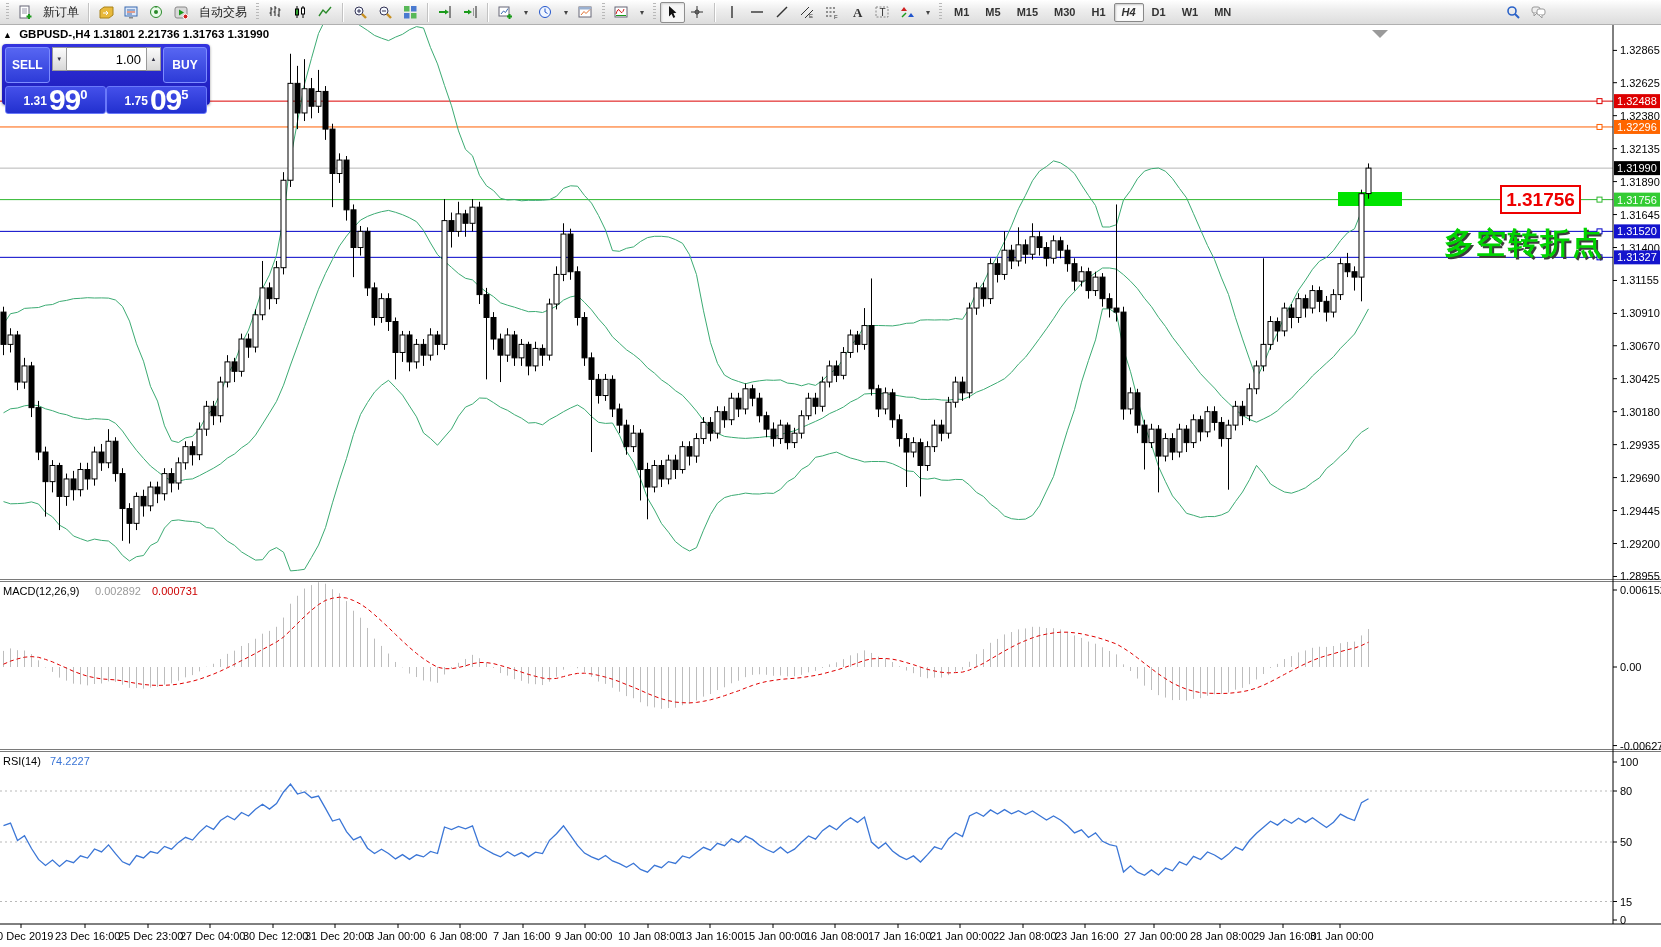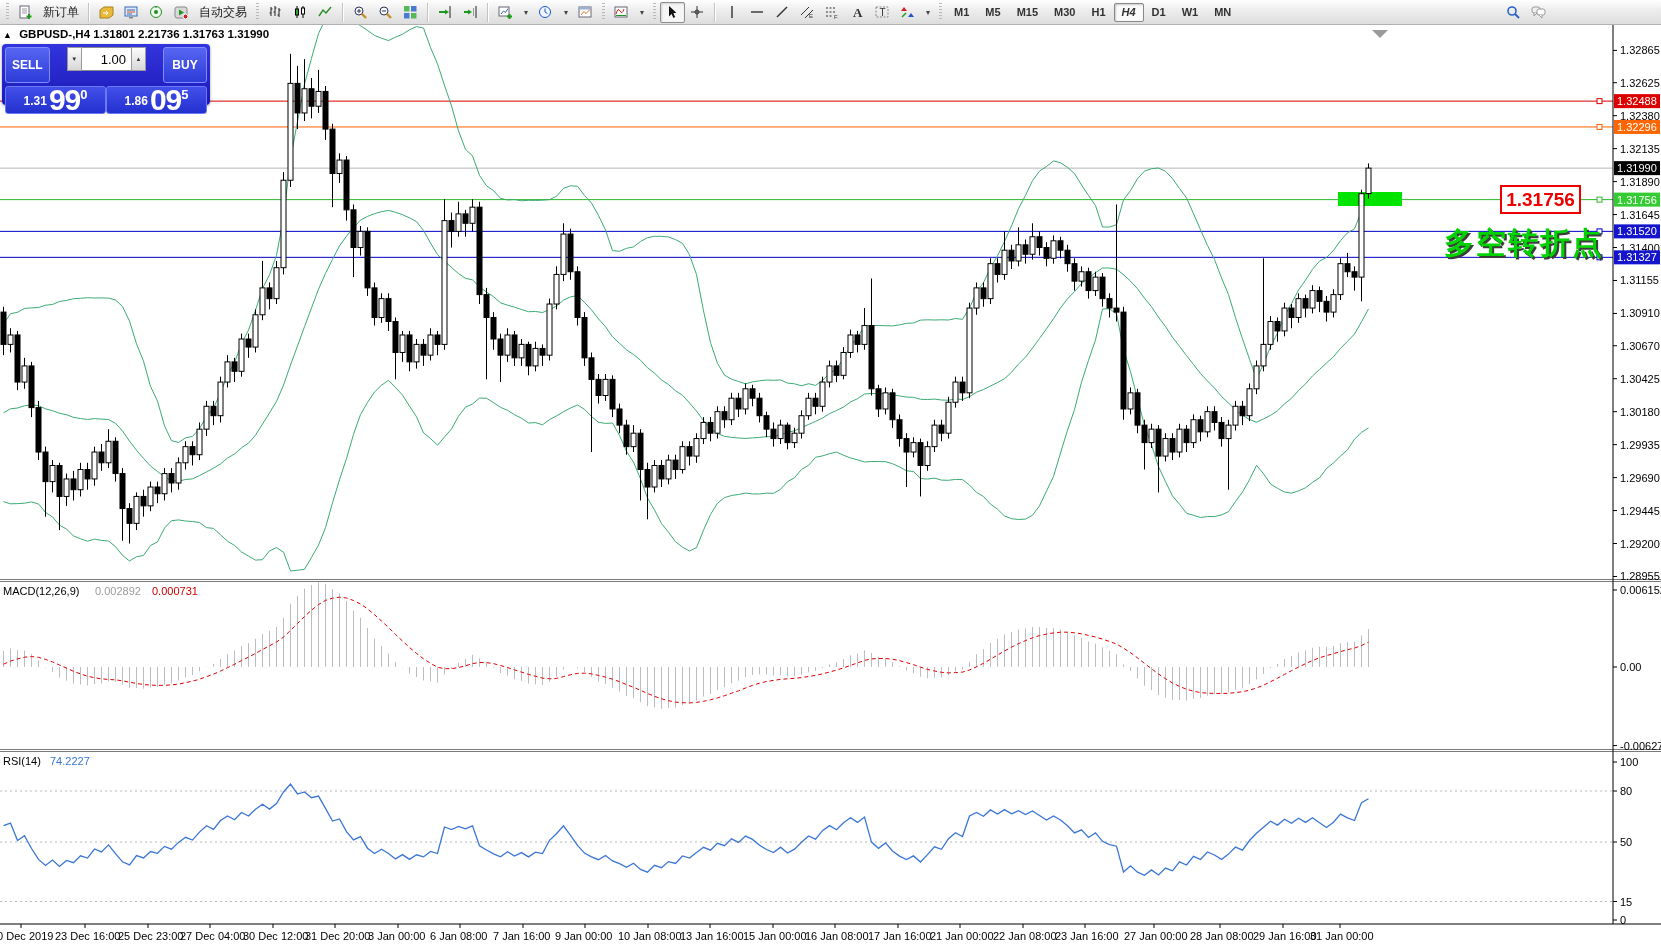--- a/index.html
+++ b/index.html
@@ -21,21 +21,21 @@
     border:1px solid transparent;background:transparent;border-radius:2px;}
   .tf-btn.active{background:#fafafa;border:1px solid #888;box-shadow:inset 1px 1px 2px rgba(0,0,0,.2);font-style:italic;}
   .tb-spacer{flex:1;}
   .tb-endpad{width:108px;}
   
   .chart-title{position:absolute;left:3px;top:28px;font:bold 11.5px "Liberation Sans",sans-serif;color:#000;z-index:5;}
   .chart-title .mark{font-size:9px;margin-right:4px;}
   
   .trade-panel{position:absolute;left:2px;top:44px;width:208px;height:61px;z-index:6;border-radius:4px;
     background:linear-gradient(180deg,#3434de,#1a1ab8);box-shadow:0 1px 3px rgba(0,0,0,.4);padding:3px;}
-  .tp-row{display:flex;gap:17px;height:36px;}
+  .tp-row{display:flex;gap:2px;height:36px;}
   .tp-btn{flex:0 0 44px;border:1px solid #7d8cff;border-radius:3px;color:#fff;
     font:bold 12px "Liberation Sans",sans-serif;background:linear-gradient(180deg,#5а66f5,#2d3bd8);}
   .tp-btn{background:linear-gradient(180deg,#5766f2,#2d3bd8);}
   .tp-vol{flex:1;display:flex;height:24px;}
   .tp-spin{width:15px;border:1px solid #9a9a9a;background:linear-gradient(#fcfcfc,#d8d8d8);
     color:#334;font-size:6px;padding:0;}
   .tp-vol-val{flex:1;background:#fff;border-top:1px solid #888;border-bottom:1px solid #888;
     font:13px "Liberation Sans",sans-serif;color:#000;text-align:right;padding:4px 5px 16px 0;}
   .tp-prices{display:flex;gap:0;margin-top:3px;height:28px;}
   .tp-price{flex:1;display:flex;align-items:flex-end;justify-content:center;color:#fff;
@@ -352,21 +352,21 @@
       </div>
       <button class="tp-btn">BUY</button>
     </div>
     <div class="tp-prices">
       <div class="tp-price">
         <span class="tp-small">1.31</span>
         <span class="tp-big">99</span>
         <span class="tp-sup">0</span>
       </div>
       <div class="tp-price">
-        <span class="tp-small">1.86</span>
+        <span class="tp-small">1.75</span>
         <span class="tp-big">09</span>
         <span class="tp-sup">5</span>
       </div>
     </div>
   </div>
 
   <svg id="chart-svg" width="1661" height="922" viewBox="0 25 1661 922">
       <defs>
         <clipPath id="clipMain">
           <rect x="0" y="25" width="1613" height="554"></rect>

